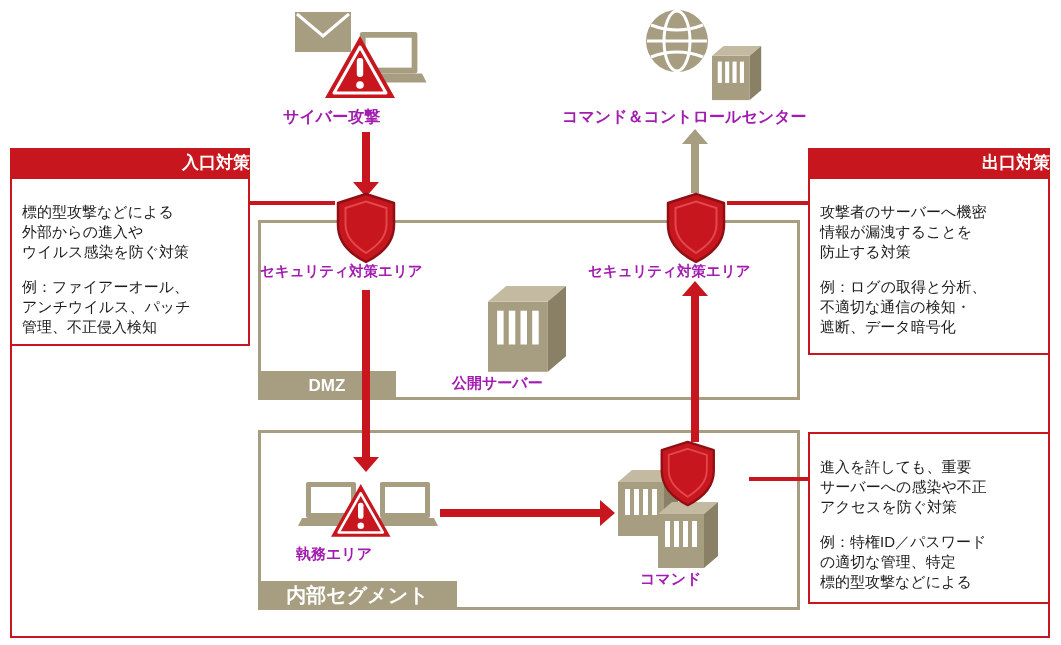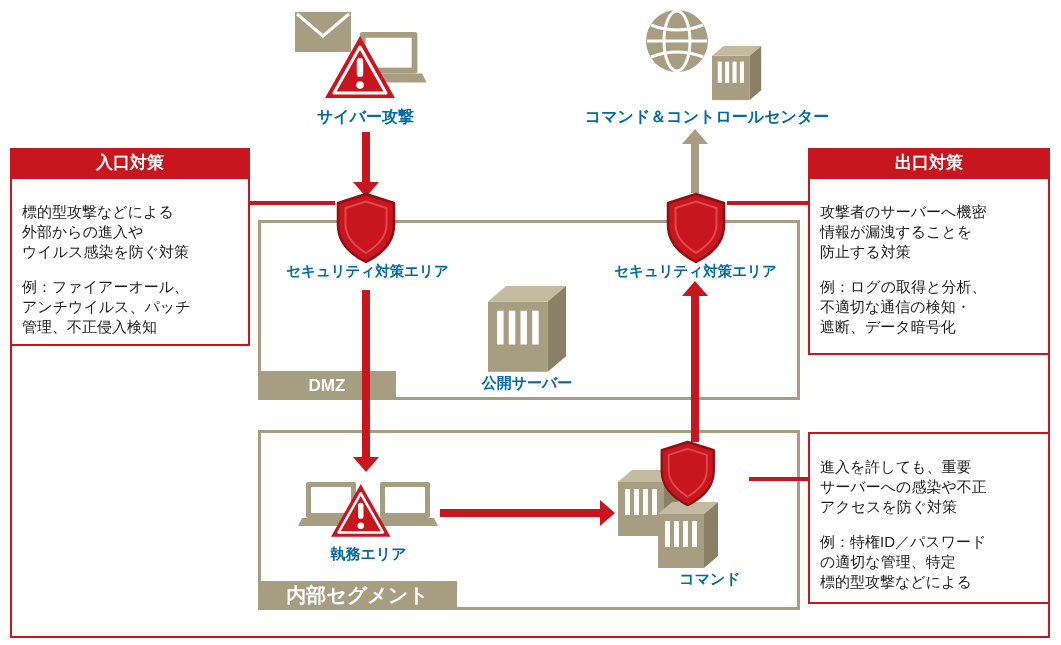--- a/index.html
+++ b/index.html
@@ -24,21 +24,21 @@
   
   .outer-frame{
     position:absolute;left:10px;top:148px;width:1040px;height:490px;
     border:2px solid var(--red);border-top:none;
     z-index:0;
   }
   
   .cbox{position:absolute;z-index:5;}
   .cbox-header{
     background:var(--red);color:#ffffff;font-weight:bold;
-    font-size:17px;text-align:center;height:29px;line-height:29px;
+    font-size:17px;text-align:right;height:29px;line-height:29px;
   }
   .cbox-body{
     border:2px solid var(--red);background:#ffffff;
     padding:8px 10px;font-size:15px;line-height:1.33;color:var(--ink);
   }
   .desc{margin:15px 0 14px;white-space:pre-line;}
   .desc:last-child{margin-bottom:0;}
   
   .zone{position:absolute;border:3px solid var(--tan);z-index:1;}
   .zone-label{
@@ -51,22 +51,22 @@
   .shaft-v.tan-fill{background:var(--tan);}
   .head{position:absolute;width:0;height:0;z-index:3;}
   .head-down{border-left:13px solid transparent;border-right:13px solid transparent;border-top:15px solid var(--red);}
   .head-up{border-left:13px solid transparent;border-right:13px solid transparent;border-bottom:15px solid var(--red);}
   .head-up.tan-head{border-bottom-color:var(--tan);}
   .head-right{border-top:13px solid transparent;border-bottom:13px solid transparent;border-left:15px solid var(--red);}
   .conn{position:absolute;height:4px;background:var(--red);z-index:2;}
   
   .icon{position:absolute;z-index:4;}
   .node-label{
-    position:absolute;font-weight:bold;color:#0369a1;
-    text-align:center;z-index:4;font-size:15px;white-space:nowrap;
+    position:absolute;font-weight:bold;color:#a21caf;
+    text-align:left;z-index:4;font-size:15px;white-space:nowrap;
   }
   
   .shield-body{fill:var(--red);stroke:var(--red-dark);stroke-width:2.5;stroke-linejoin:round;}
   .shield-inner{fill:none;stroke:#e2474d;stroke-width:2;}
   .srv-front{fill:var(--tan);}
   .srv-top{fill:var(--tan-light);}
   .srv-side{fill:var(--tan-dark);}
   .srv-slot{fill:#ffffff;}
   .lap-screen{fill:var(--tan);}
   .lap-inner{fill:#ffffff;}

